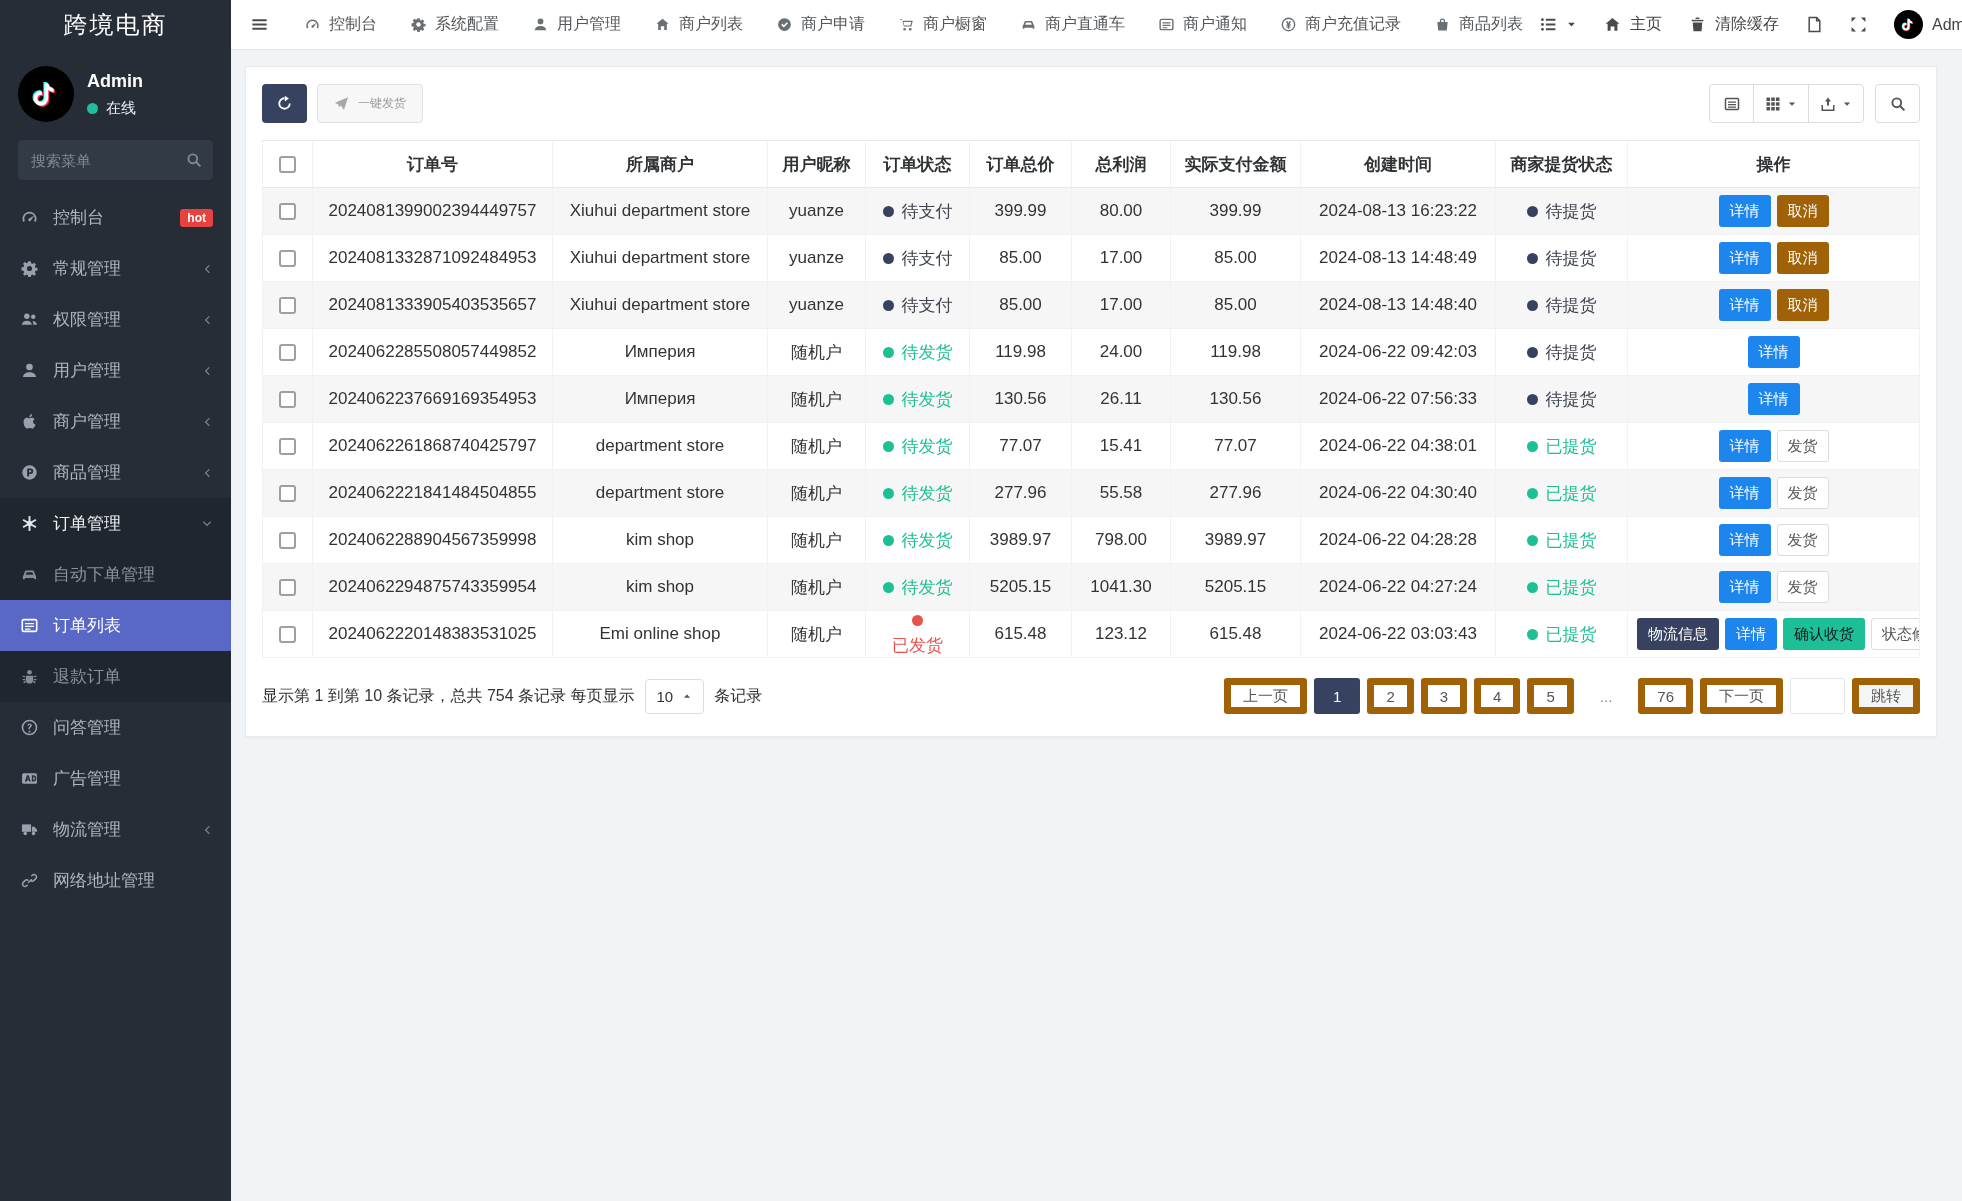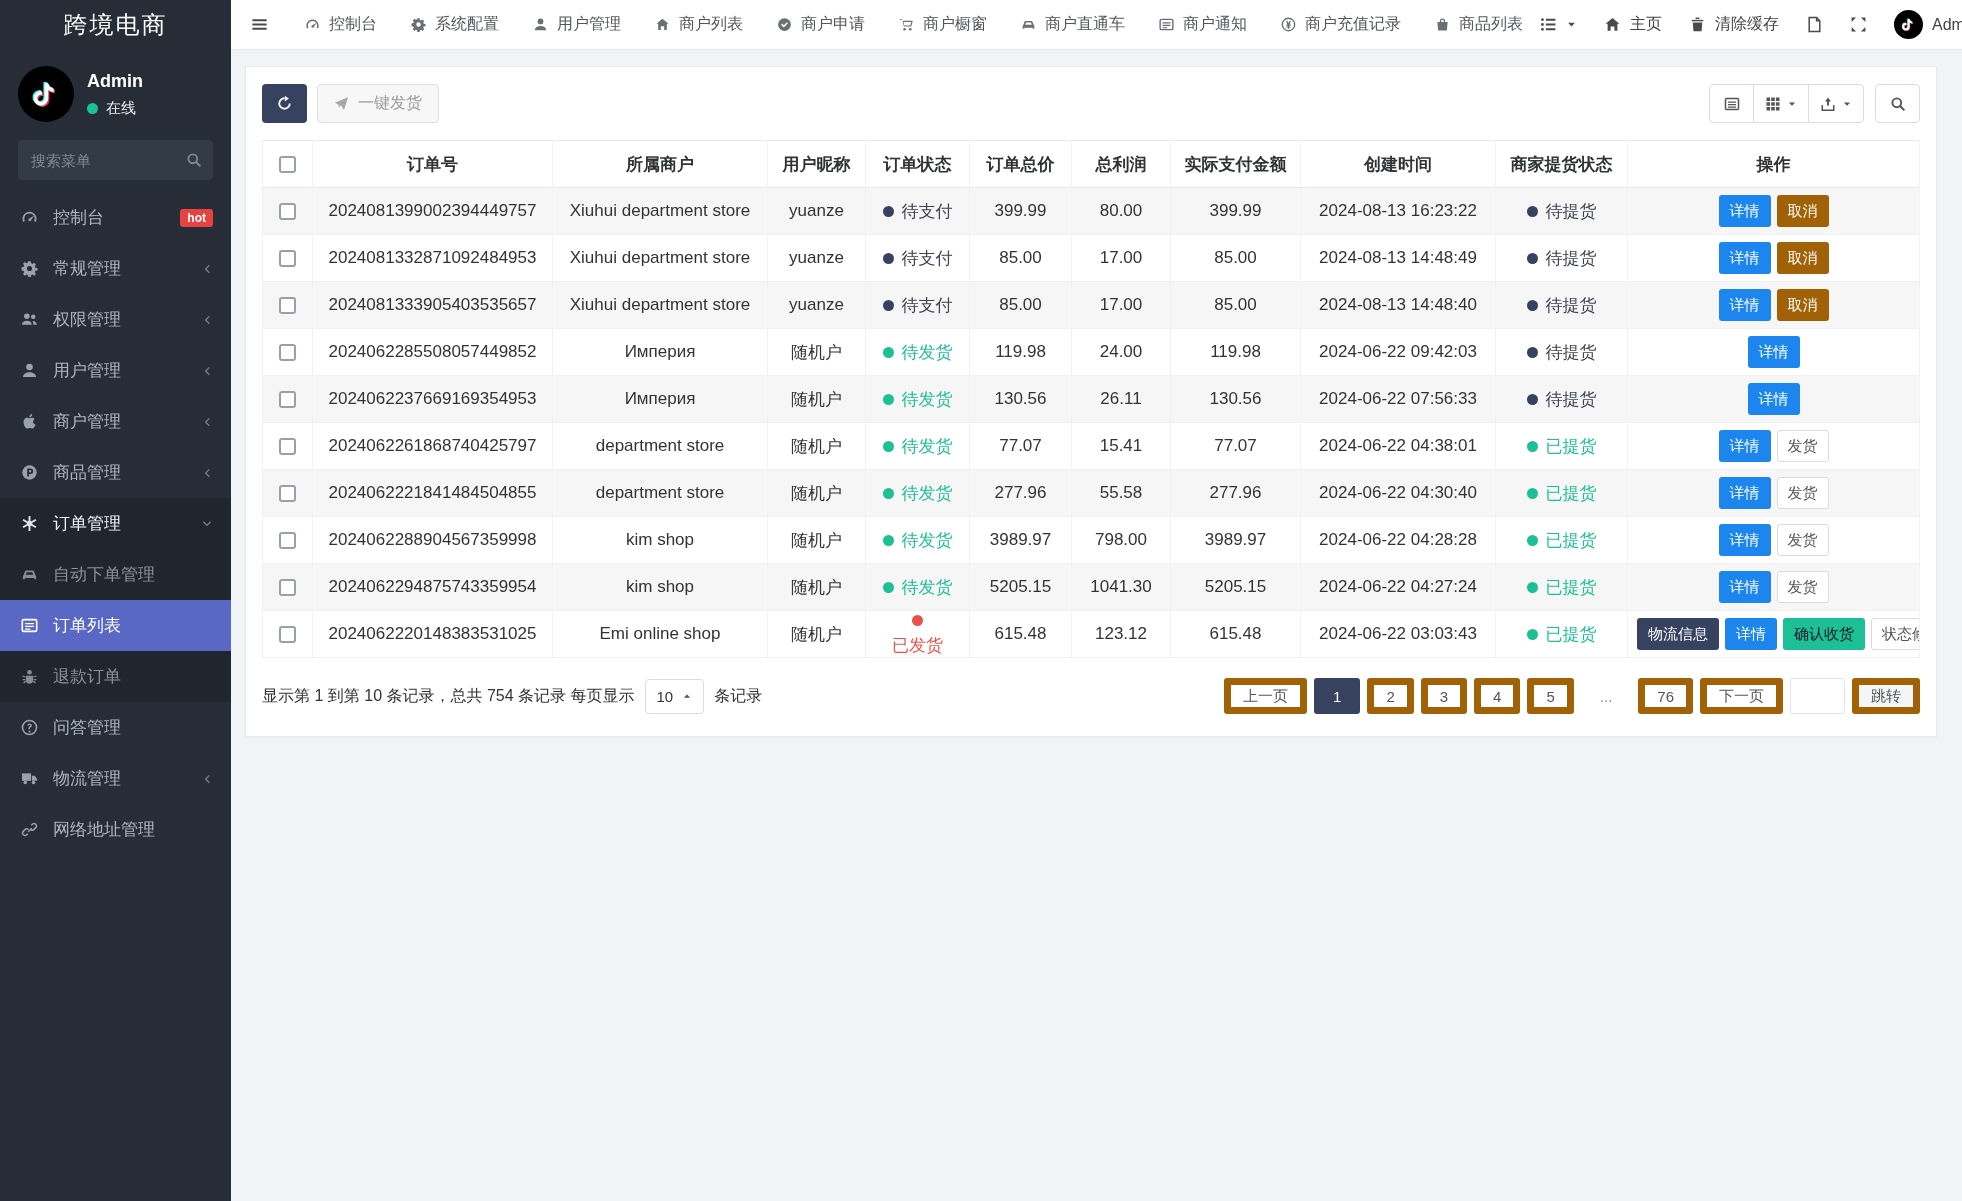--- a/index.html
+++ b/index.html
@@ -53,21 +53,21 @@
   .tn-item svg { width:17px; height:17px; color:#4a4a4a; }
   .tn-caret svg { width:11px; height:11px; }
   .avatar-mini { width:29px; height:29px; border-radius:50%; background:#000; display:flex; align-items:center; justify-content:center; }
   .avatar-mini svg { width:15px; height:15px; }
 
   
   .content { margin-left:231px; padding-top:50px; }
   .panel { background:#fff; margin:16px 25px 0 14px; border:1px solid #e9ecef; box-shadow:0 1px 2px rgba(0,0,0,0.04); }
   .panel-body { padding:17px 16px 22px; }
   .toolbar { display:flex; align-items:center; }
-  .btn { display:inline-flex; align-items:center; justify-content:center; border-radius:4px; border:1px solid transparent; cursor:pointer; font-size:16px; }
+  .btn { display:inline-flex; align-items:center; justify-content:center; border-radius:4px; border:1px solid transparent; cursor:pointer; font-size:12px; }
   .btn-refresh { width:45px; height:39px; background:#36425f; color:#fff; }
   .btn-refresh svg { width:17px; height:17px; }
   .btn-send { height:39px; margin-left:10px; padding:0 16px; background:#f7f7f7; border-color:#e0e0e0; color:#9a9a9a; gap:9px; }
   .btn-send svg { width:15px; height:15px; color:#a8a8a8; }
   .toolbar-right { margin-left:auto; display:flex; align-items:center; }
   .btn-tool { height:39px; min-width:45px; padding:0 11px; background:#fff; border:1px solid #d9dde1; color:#555; gap:6px; border-radius:0; }
   .btn-tool svg { width:16px; height:16px; }
   .btn-tool .caret svg { width:10px; height:10px; }
   .btn-group { display:flex; }
   .btn-group .btn-tool + .btn-tool { margin-left:-1px; }
@@ -273,20 +273,29 @@
         </div>
       </div>
       <div class="menu-item">
         <span class="mi-icon">
           <svg viewBox="0 0 16 16" width="16" height="16">
             <circle cx="8" cy="8" r="6.6" fill="none" stroke="currentColor" stroke-width="1.5"></circle>
             <path d="M6 6.2c.1-1.2 1-2 2.1-2 1.2 0 2.1.8 2.1 1.9 0 .8-.4 1.2-1 1.7-.6.4-.9.7-.9 1.4v.4H7v-.5c0-1 .4-1.5 1-2 .5-.4.8-.6.8-1 0-.4-.3-.7-.8-.7s-.8.3-.9.9zM7.2 11h1.6v1.6H7.2z"></path>
           </svg>
         </span>
         <span class="mi-label">问答管理</span>
+      </div>
+      <div class="menu-item">
+        <span class="mi-icon">
+          <svg viewBox="0 0 16 16" width="16" height="16">
+            <rect x="1" y="3" width="14" height="10" rx="1.5"></rect>
+            <path fill="#262d37" d="M3.6 10.8L5.6 5h1.6l2 5.8H7.7l-.3-1.1H5.8l-.3 1.1zM6 8.6h1l-.5-1.8zM10.2 10.8V5h1.4c1.8 0 2.8 1.1 2.8 2.9s-1 2.9-2.8 2.9zm1.4-1.3c.9 0 1.4-.6 1.4-1.6s-.5-1.6-1.4-1.6z"></path>
+          </svg>
+        </span>
+        <span class="mi-label">广告管理</span>
       </div>
       <div class="menu-item">
         <span class="mi-icon">
           <svg viewBox="0 0 16 16" width="16" height="16">
             <path d="M.9 3.2h8.6v7H.9z"></path>
             <path d="M10.3 5.5h2.4l2.4 2.7v2h-4.8z"></path>
             <circle cx="4" cy="11.8" r="1.7"></circle>
             <circle cx="11.8" cy="11.8" r="1.7"></circle>
           </svg>
         </span>

